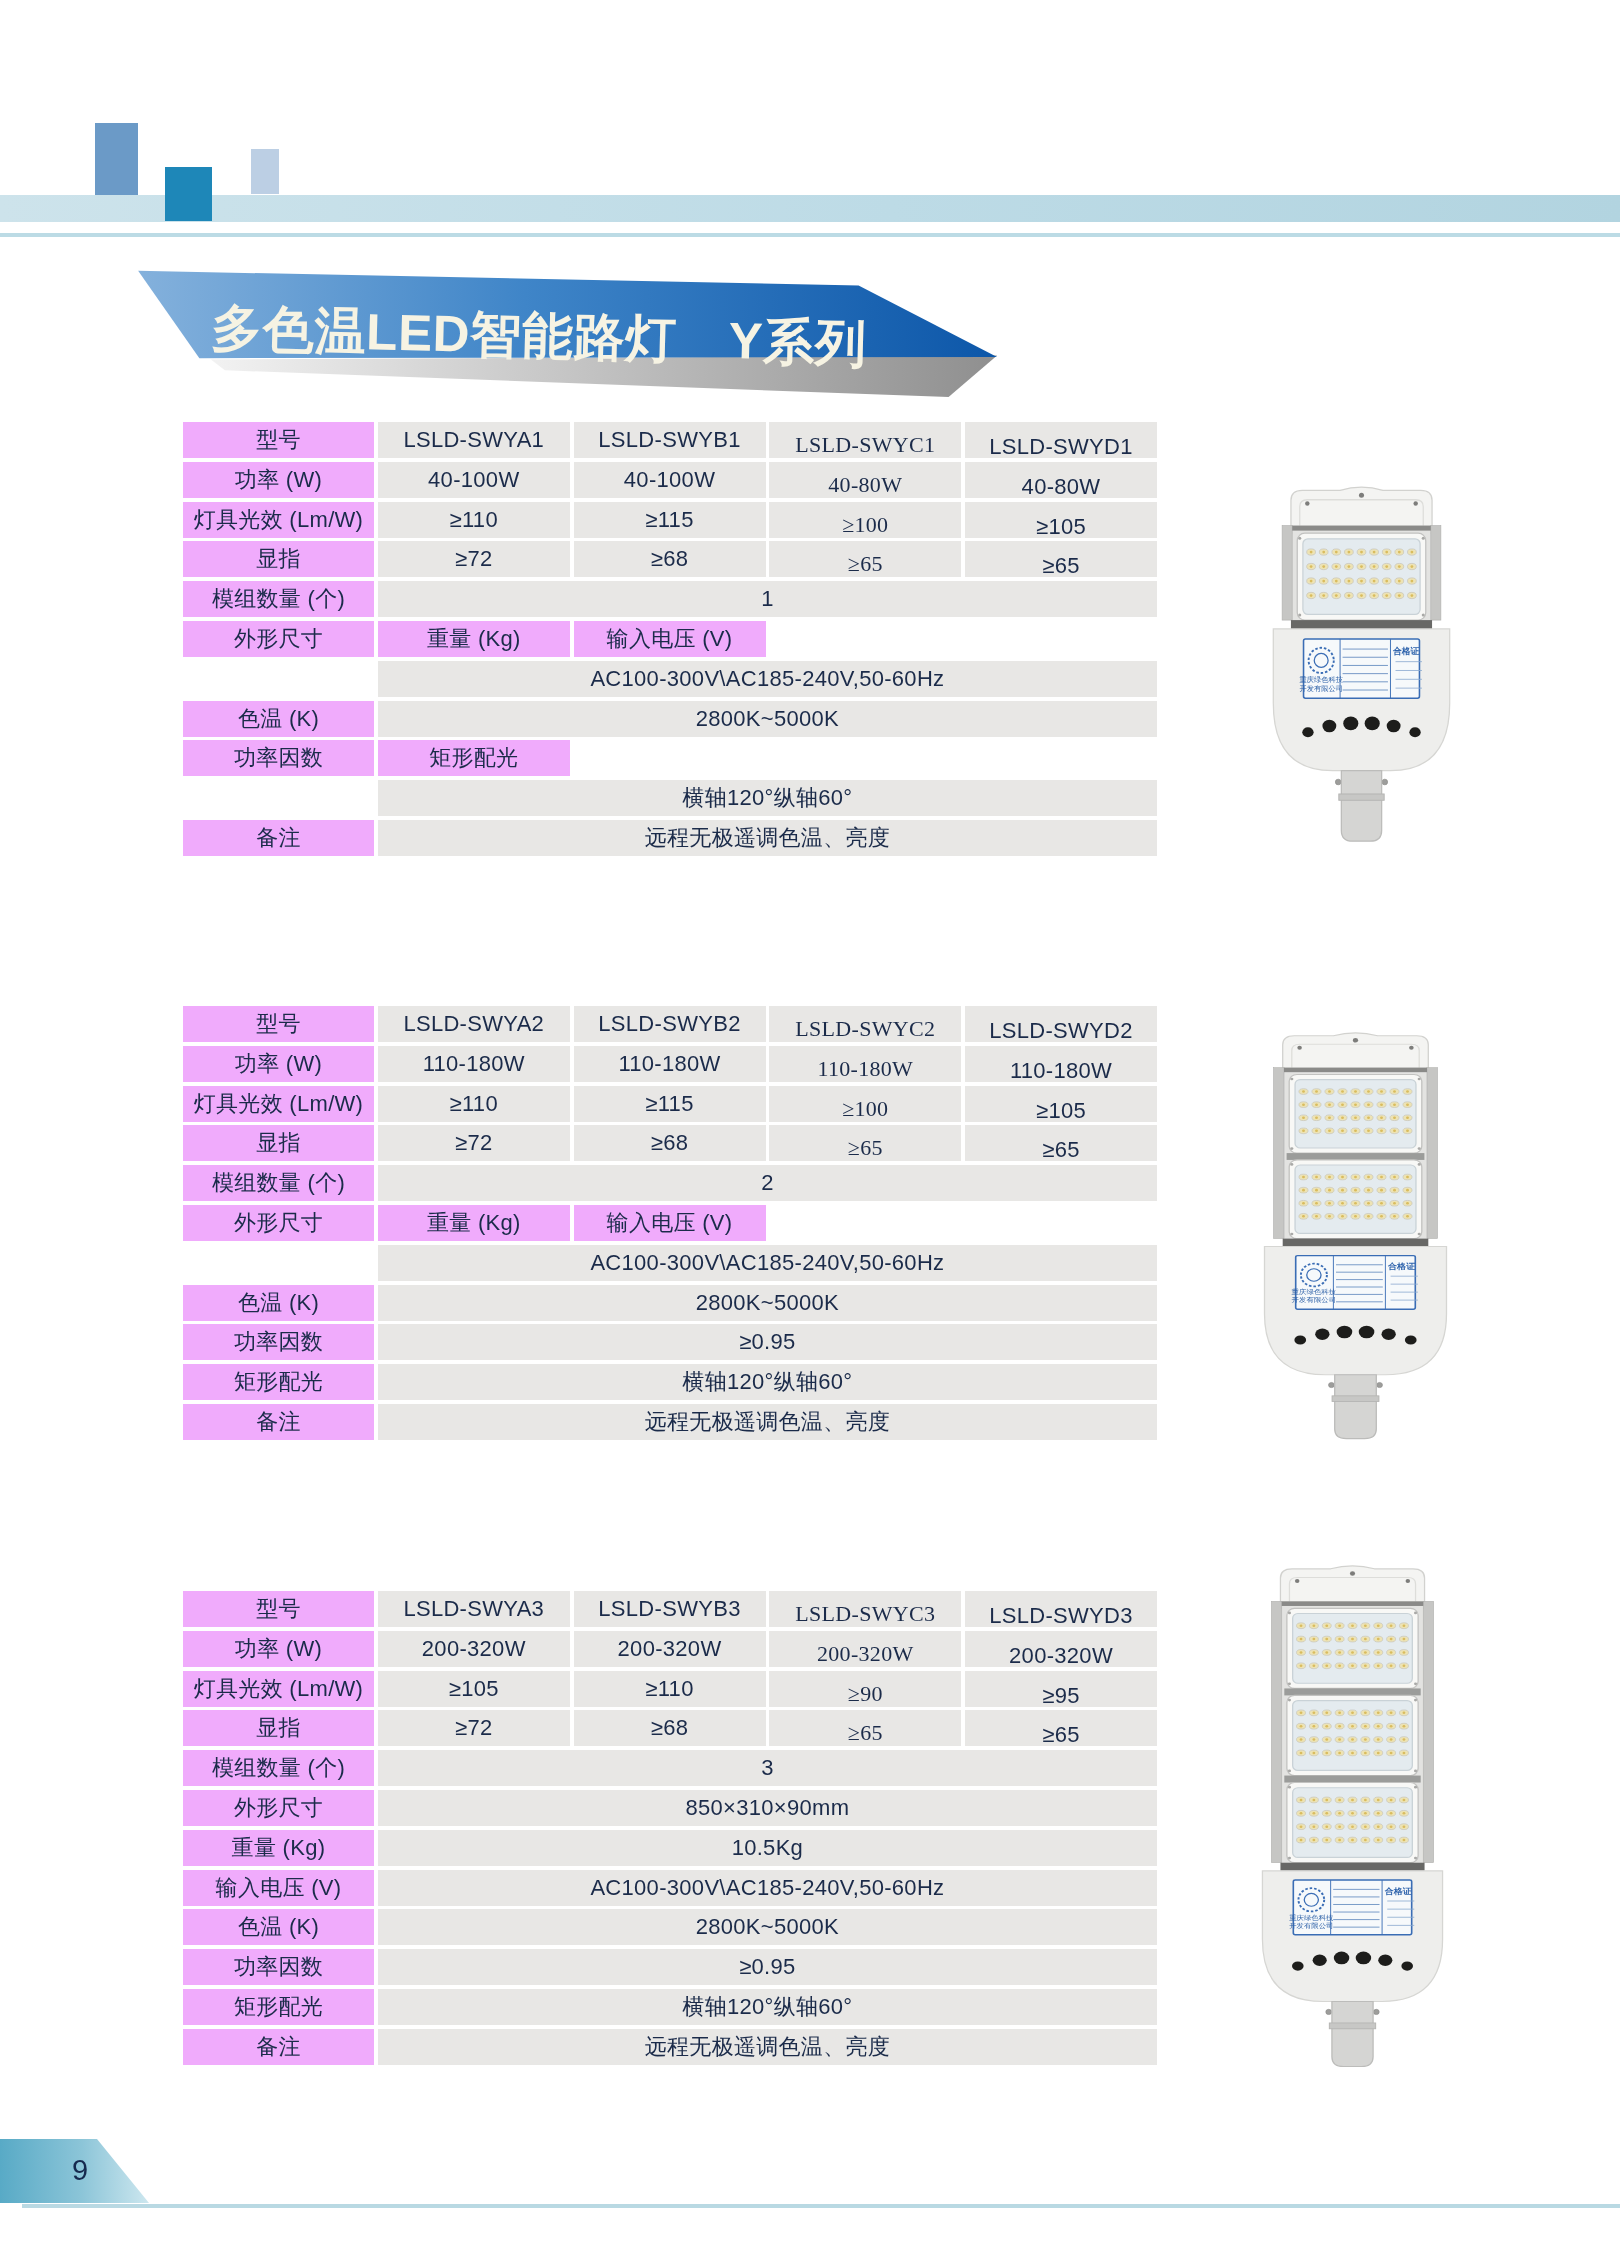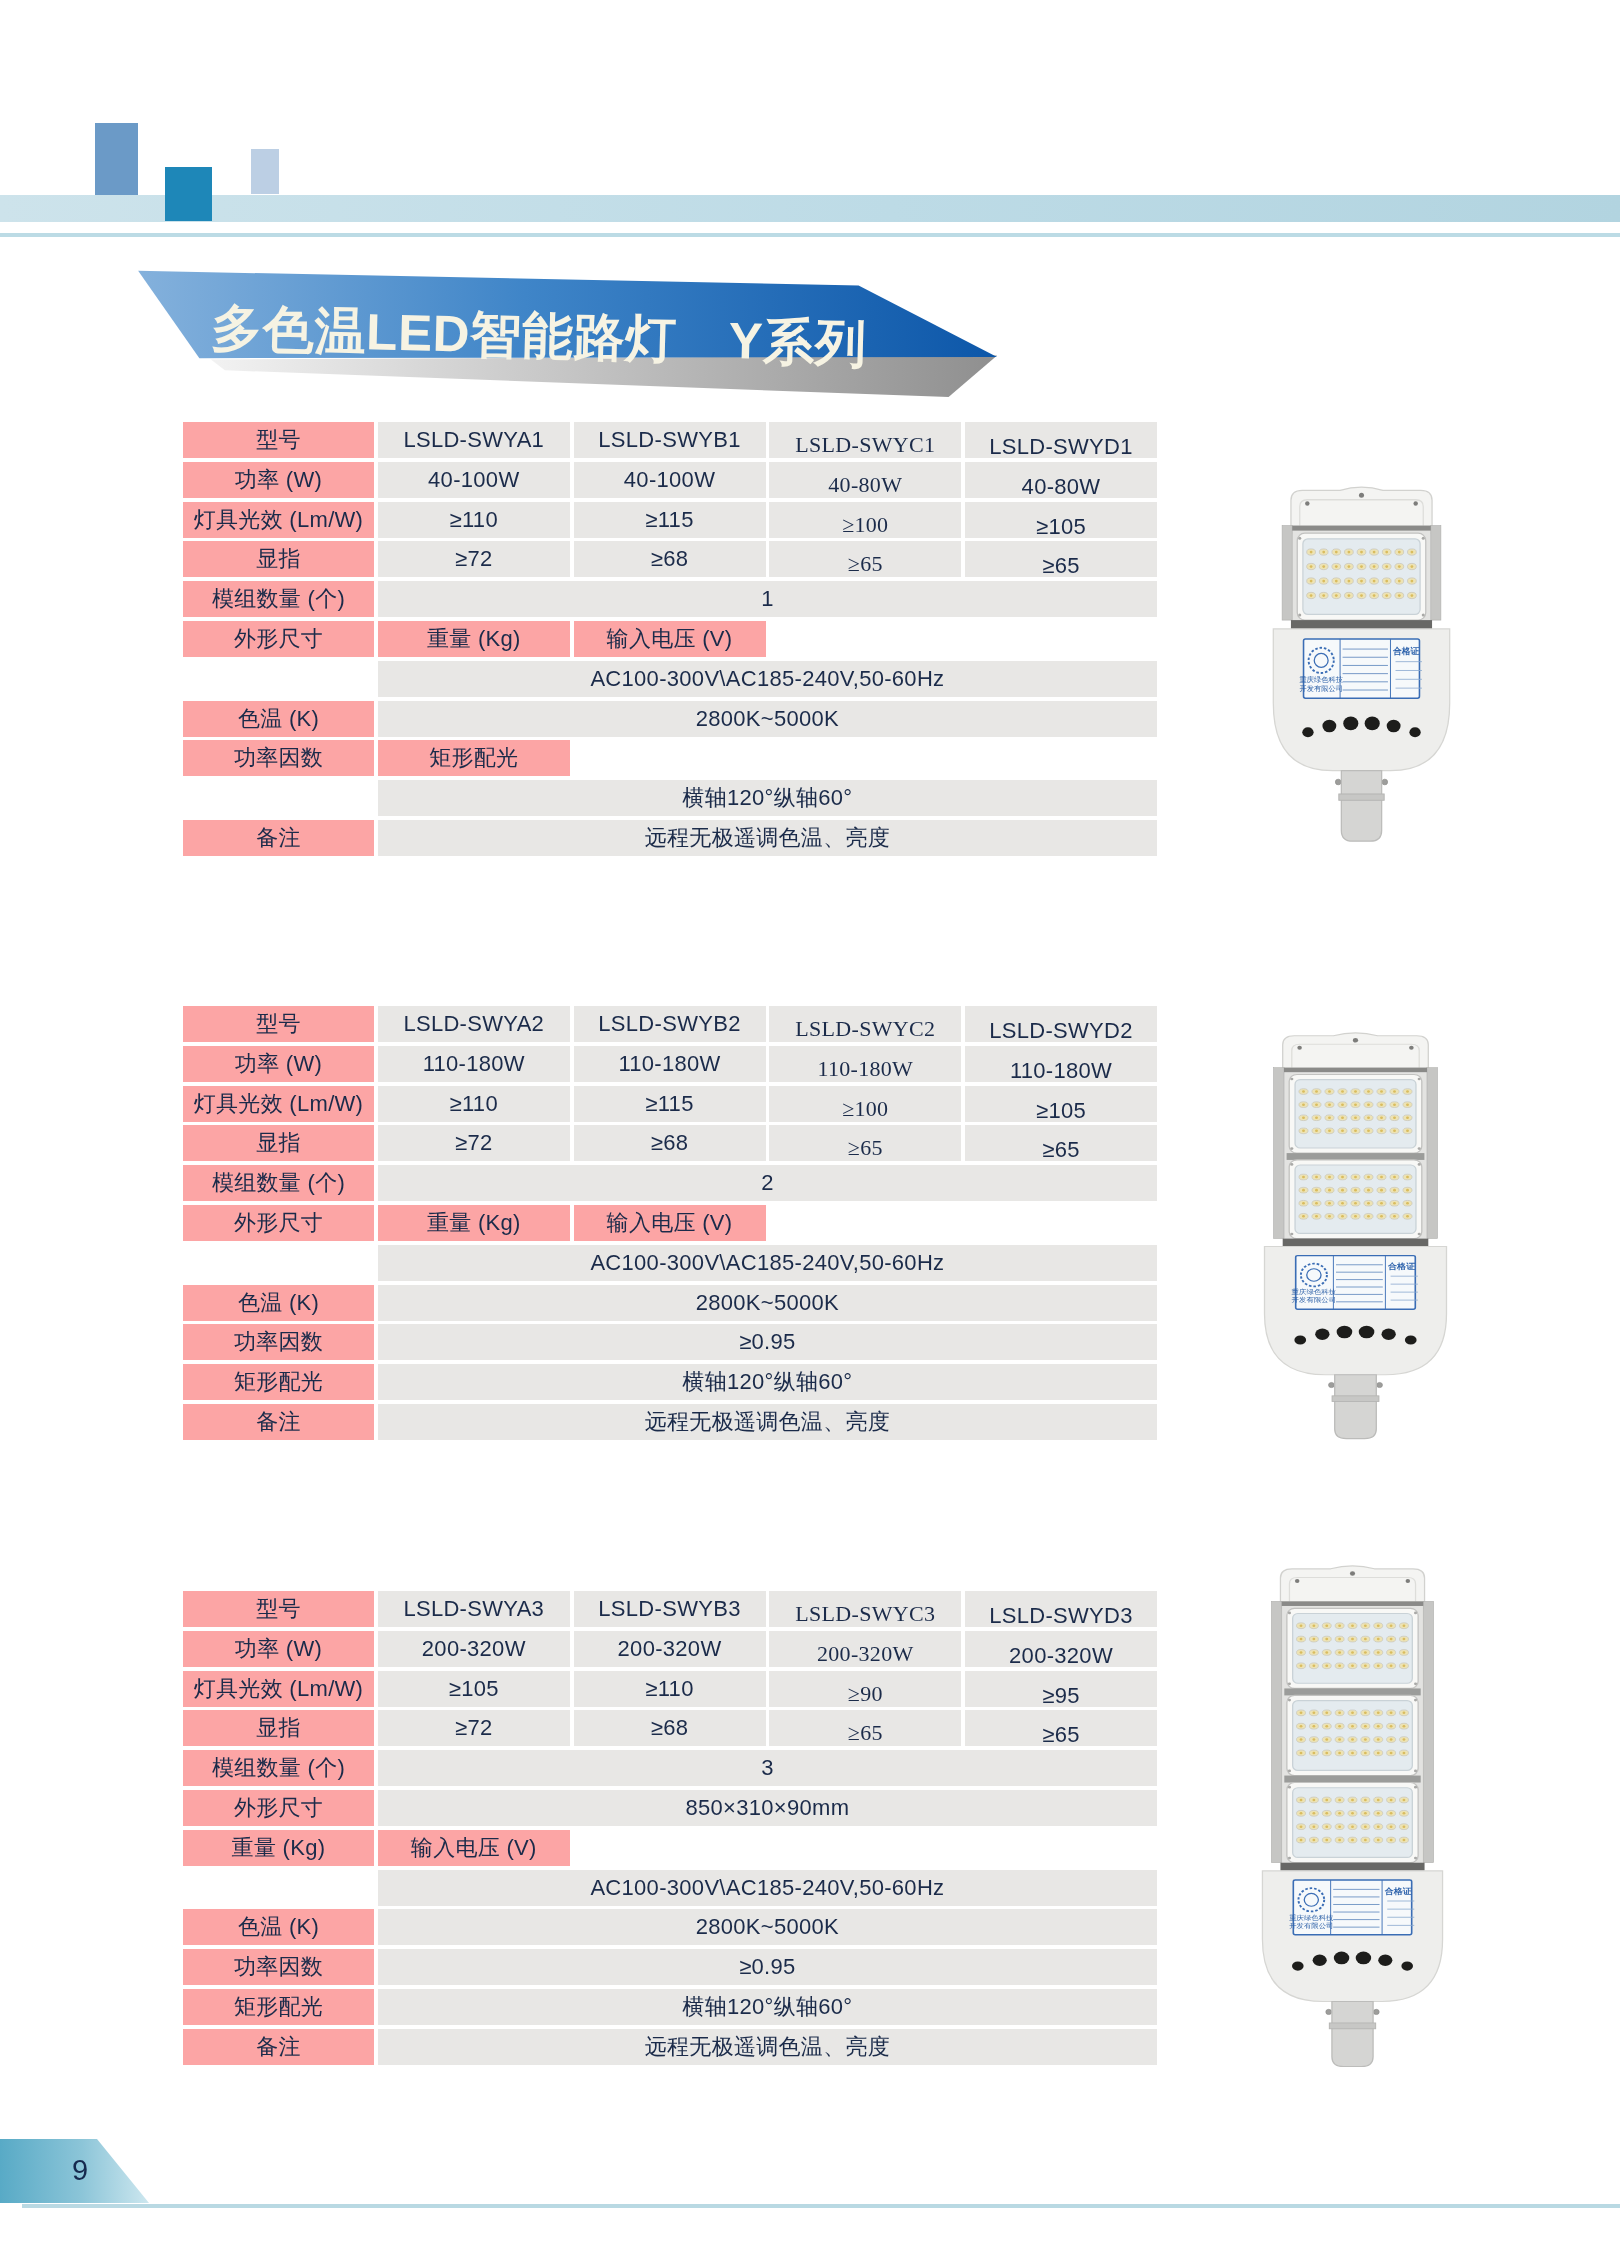--- a/index.html
+++ b/index.html
@@ -24,21 +24,21 @@
   .spec-table{
     left:183px;width:974px;
     display:grid;grid-template-columns:191px repeat(4,1fr);
     grid-auto-rows:36px;gap:3.8px;
   }
   #table-1{top:422px;}
   #table-2{top:1006px;}
   #table-3{top:1591px;}
   .cell{display:flex;align-items:center;justify-content:center;
         font-size:22px;font-weight:500;letter-spacing:0.3px;line-height:1;}
-  .lbl{background:#fca5a5;}
+  .lbl{background:#f0abfc;}
   .val{background:#e8e7e5;}
   .merged{grid-column:2 / -1;}
   .cell span{display:block;}
   .sd span{transform:translateY(5.1px);font-family:Liberation Serif, serif;}   
   .su span{transform:translateY(-5.1px);margin-top:24px;}  
 
   
   .lamp{pointer-events:none;}
   #lamp-1{left:1267px;top:484px;width:189px;height:361px;}
   #lamp-2{left:1258px;top:1030px;width:195px;height:412px;}
@@ -357,20 +357,23 @@
       <span>3</span>
     </div>
     <div class="cell lbl">
       <span>外形尺寸</span>
     </div>
     <div class="cell val merged">
       <span>850×310×90mm</span>
     </div>
     <div class="cell lbl">
       <span>重量 (Kg)</span>
+    </div>
+    <div class="cell val merged">
+      <span>10.5Kg</span>
     </div>
     <div class="cell lbl">
       <span>输入电压 (V)</span>
     </div>
     <div class="cell val merged">
       <span>AC100-300V\AC185-240V,50-60Hz</span>
     </div>
     <div class="cell lbl">
       <span>色温 (K)</span>
     </div>

